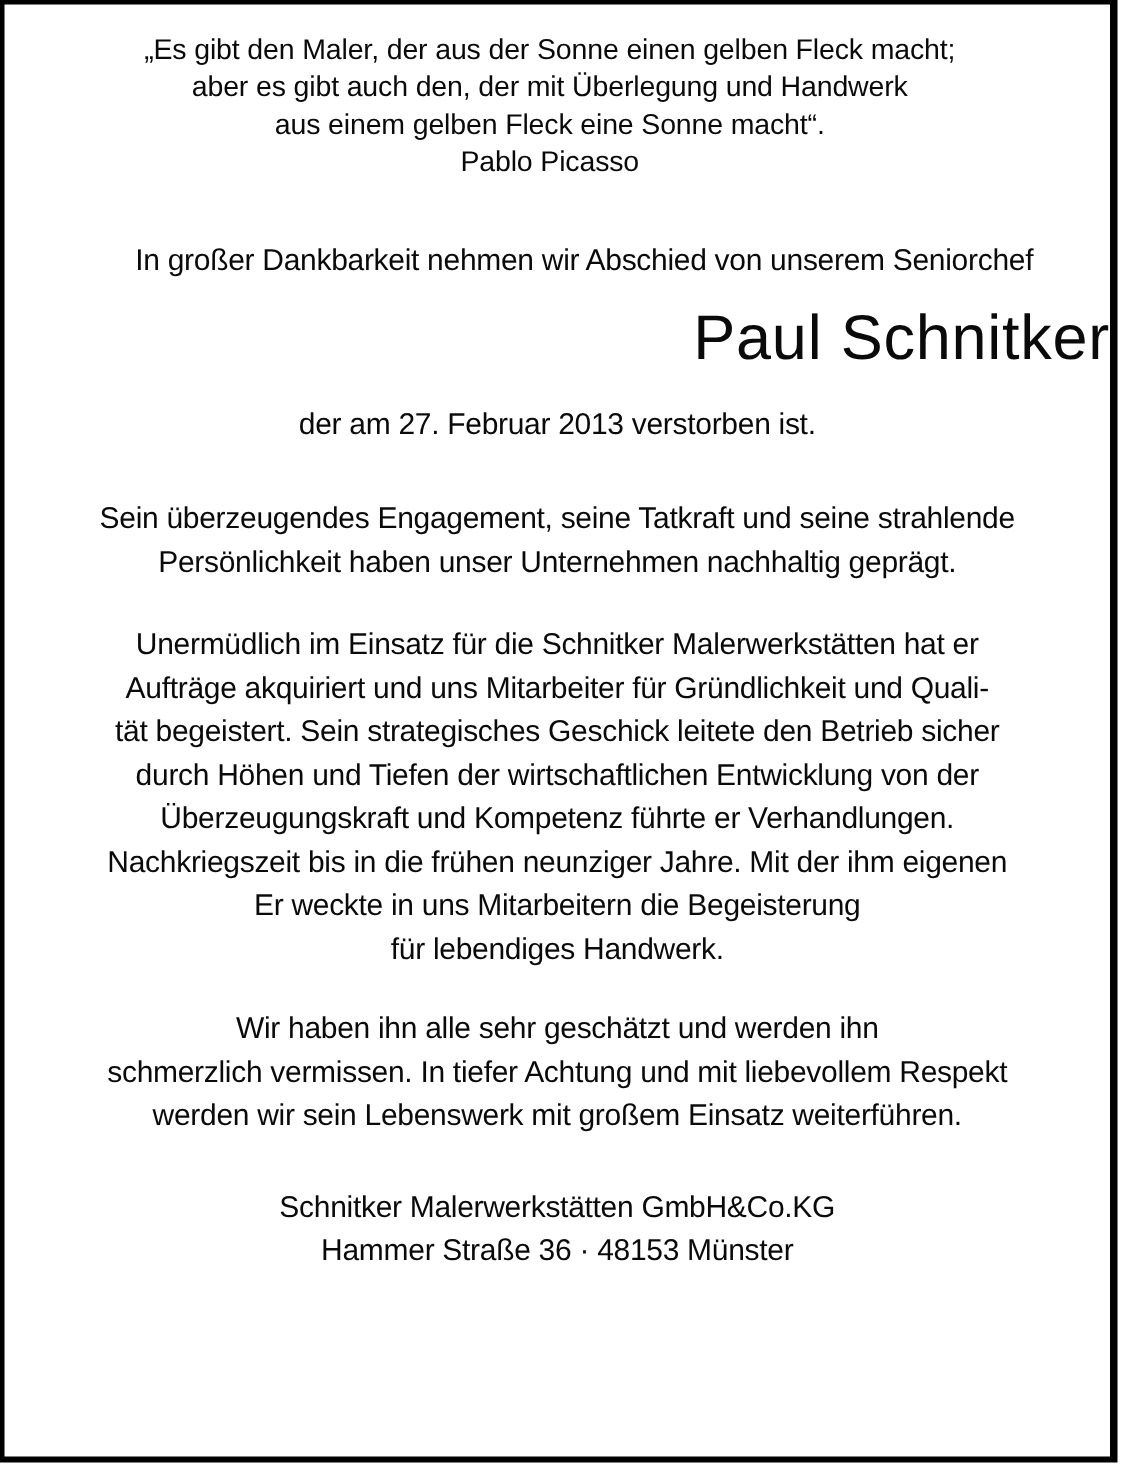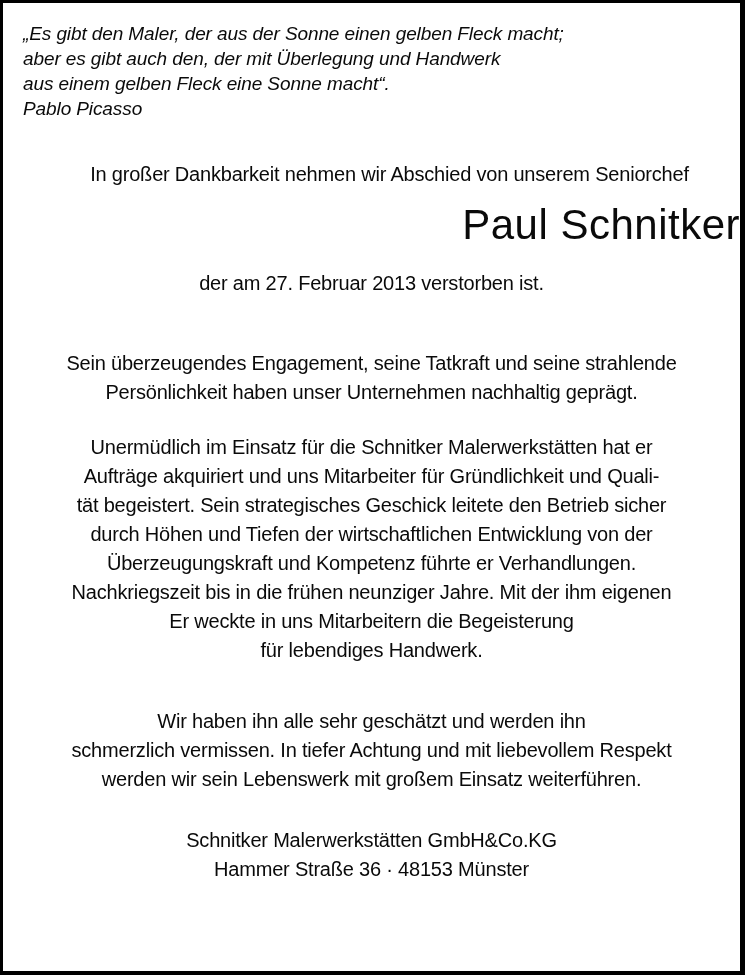--- a/index.html
+++ b/index.html
@@ -20,24 +20,23 @@
     border-style: solid;
     border-color: #000000;
     
     border-width: 3px 5px 4px 3px;
     font-family: "Liberation Sans", sans-serif;
     color: #0a0a0a;
     text-align: center;
     padding-top: 18px;
   }
   .quote {
-    text-align: left;
+    text-align: center;
     padding-left: 20px;
     padding-right: 30px;
-    font-style: italic;
     font-size: 19px;
     line-height: 25px;
     letter-spacing: -0.1px;
   }
   .quote-line, .attribution { white-space: nowrap; }
   .intro {
     margin-top: 38px;
     font-size: 20px;
     line-height: 30px;
     letter-spacing: -0.2px;
@@ -57,23 +56,23 @@
     font-size: 20px;
     line-height: 29px;
     letter-spacing: -0.2px;
   }
   .para {
     font-size: 20px;
     line-height: 29px;
     letter-spacing: -0.2px;
   }
   .para div { white-space: nowrap; }
-  .para-tribute   { margin-top: 51px; }
+  .para-tribute   { margin-top: 34px; }
   .para-legacy    { margin-top: 26px; }
-  .para-farewell  { margin-top: 42px; }
+  .para-farewell  { margin-top: 24px; }
   .para-signature { margin-top: 30px; }
   .para-company   { margin-top: 32px; }
 </style>
 </head>
 <body>
 
 <div class="notice">
 
   <div class="quote">
     <div class="quote-line">„Es gibt den Maler, der aus der Sonne einen gelben Fleck macht;</div>

